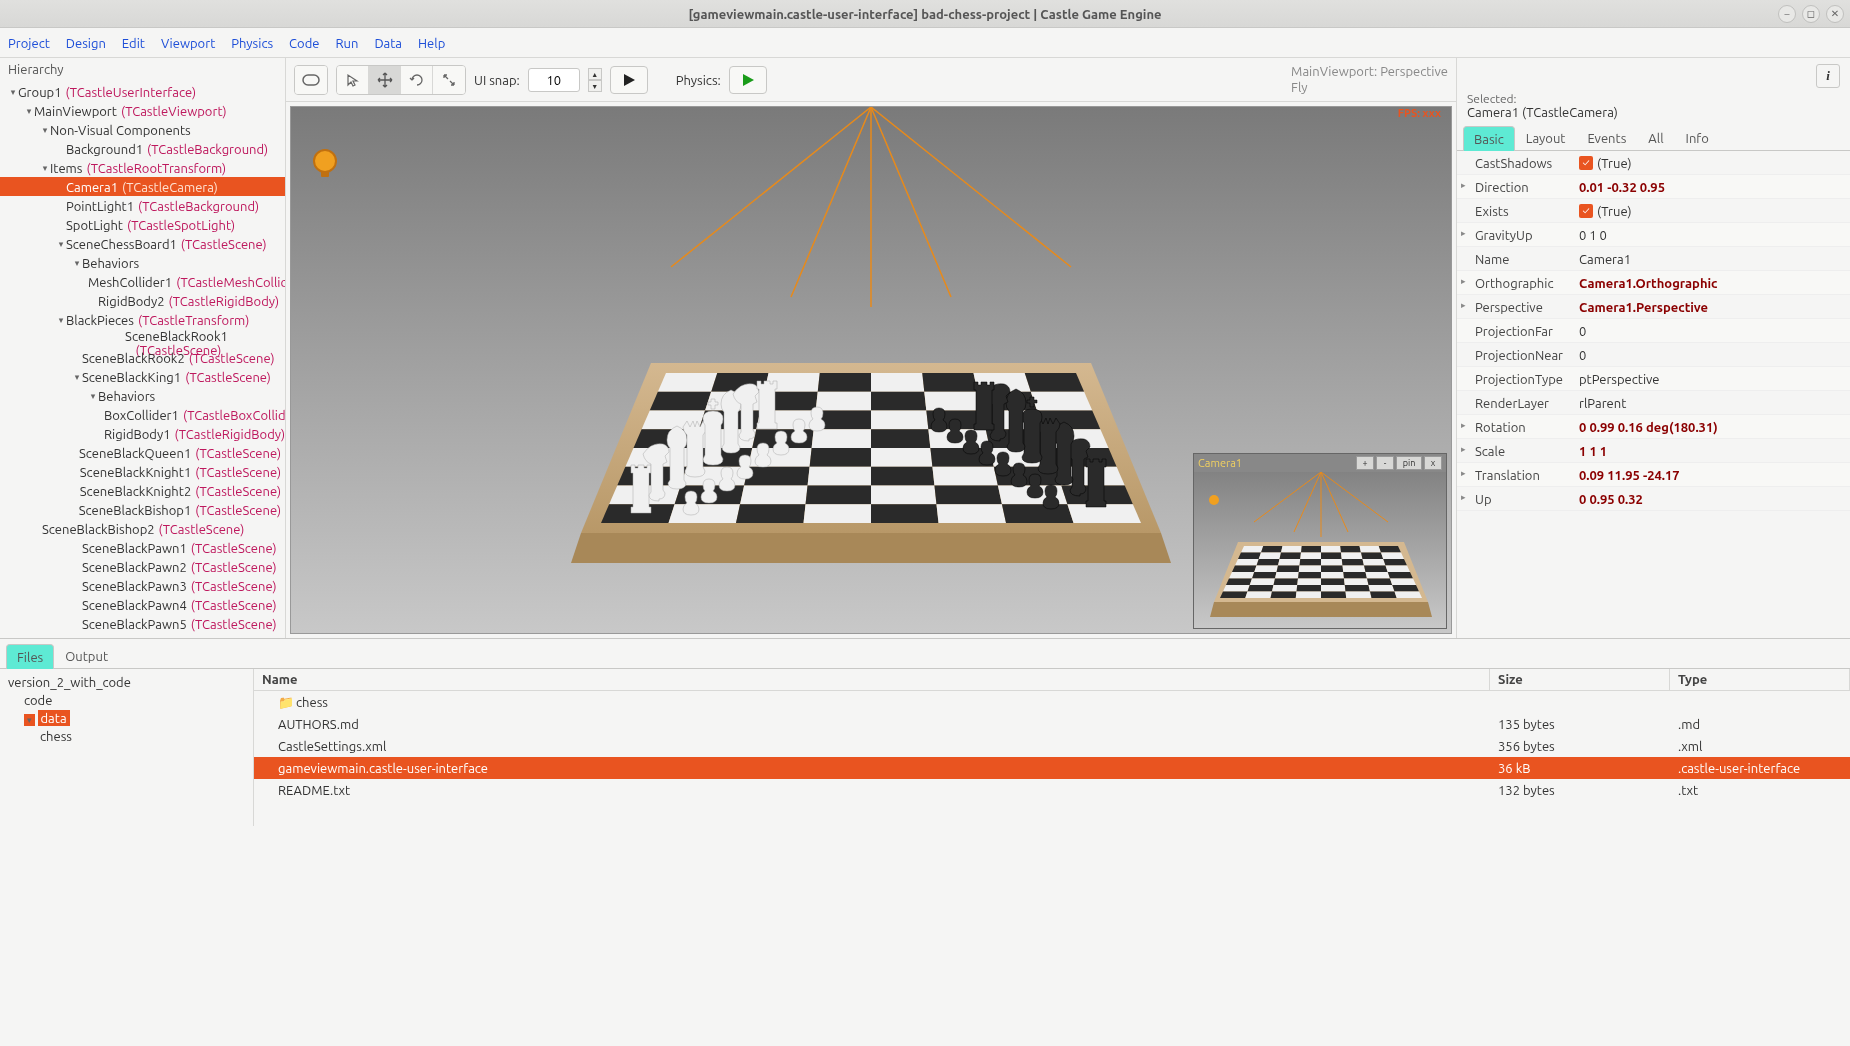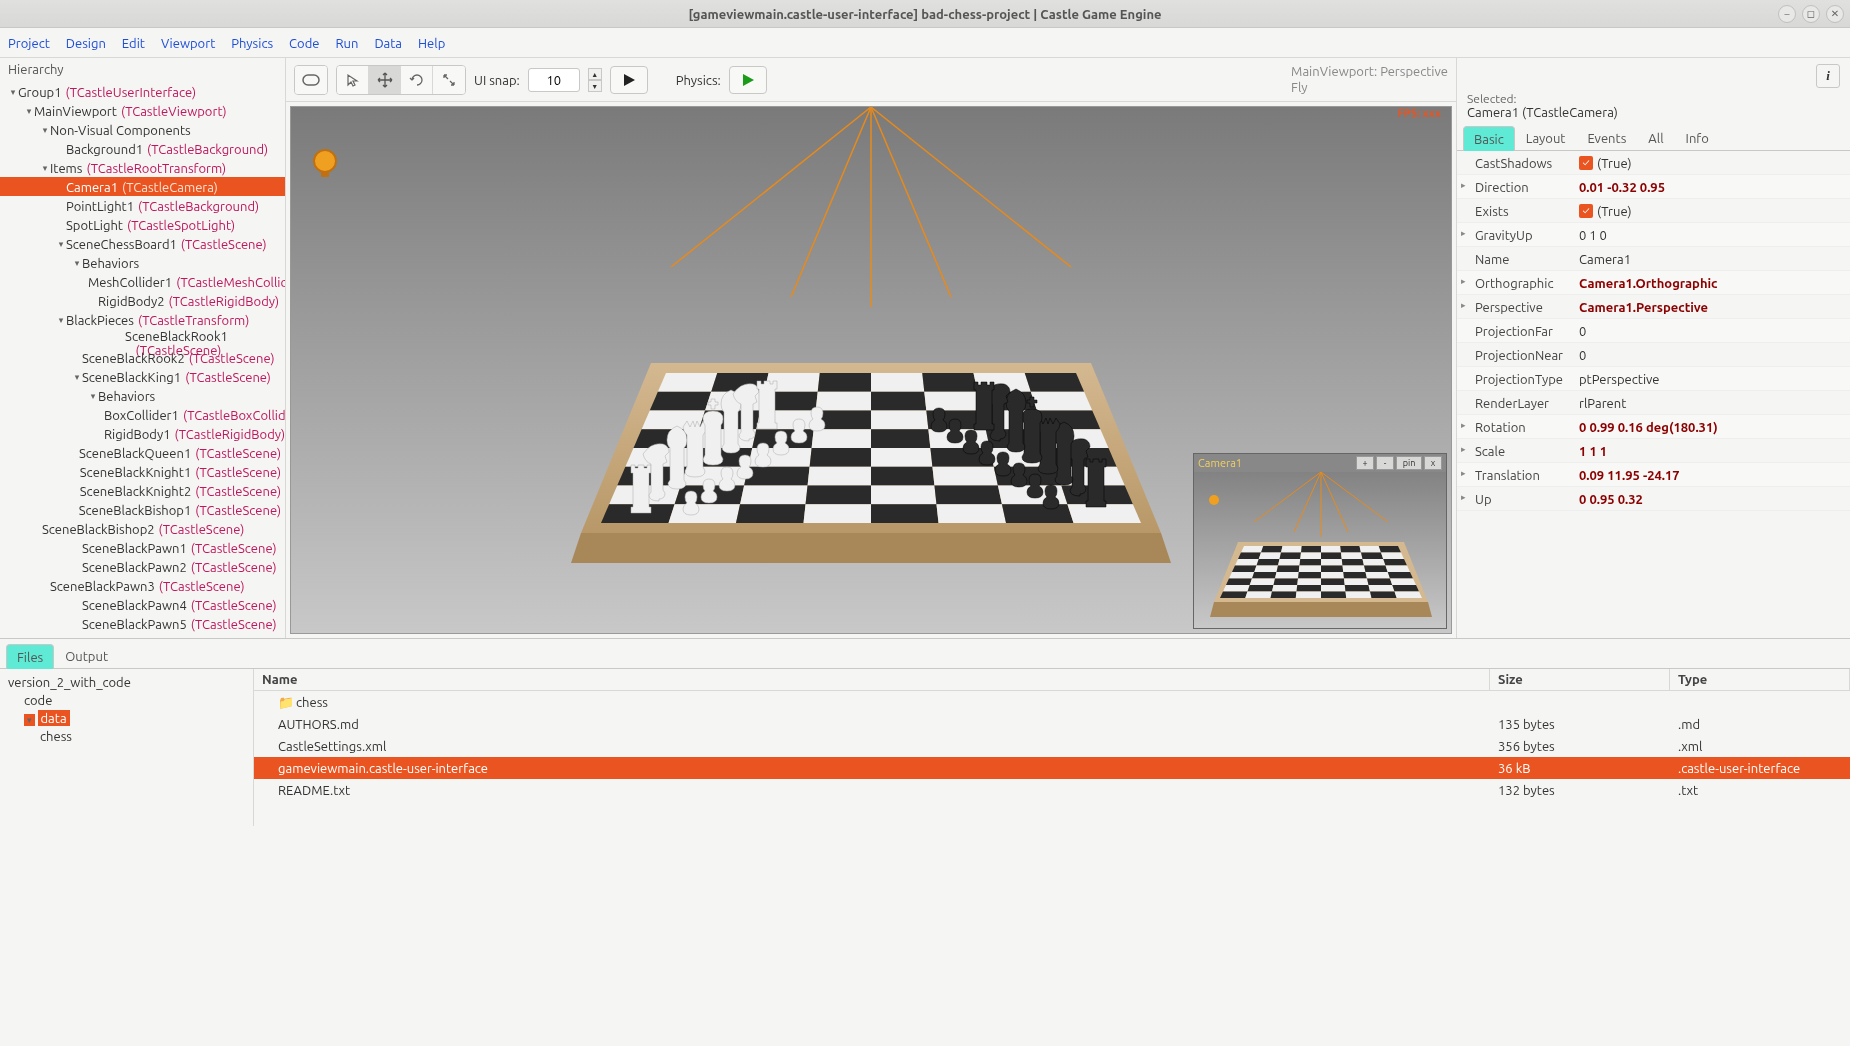--- a/index.html
+++ b/index.html
@@ -236,21 +236,21 @@
         <div class="tree-row" style="padding-left: 72px;">
           <span class="caret"></span>
           <span class="name">SceneBlackPawn1</span>
           <span class="type">(TCastleScene)</span>
         </div>
         <div class="tree-row" style="padding-left: 72px;">
           <span class="caret"></span>
           <span class="name">SceneBlackPawn2</span>
           <span class="type">(TCastleScene)</span>
         </div>
-        <div class="tree-row" style="padding-left: 40px;">
+        <div class="tree-row" style="padding-left: 72px;">
           <span class="caret"></span>
           <span class="name">SceneBlackPawn3</span>
           <span class="type">(TCastleScene)</span>
         </div>
         <div class="tree-row" style="padding-left: 72px;">
           <span class="caret"></span>
           <span class="name">SceneBlackPawn4</span>
           <span class="type">(TCastleScene)</span>
         </div>
         <div class="tree-row" style="padding-left: 72px;">

